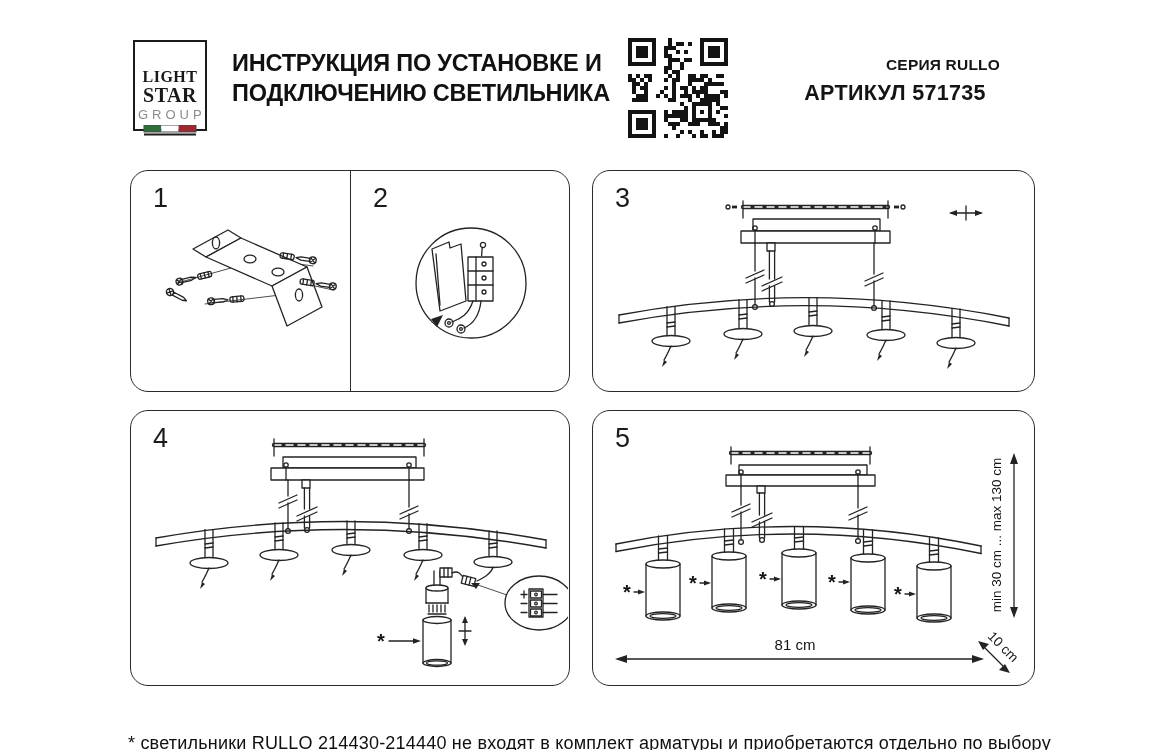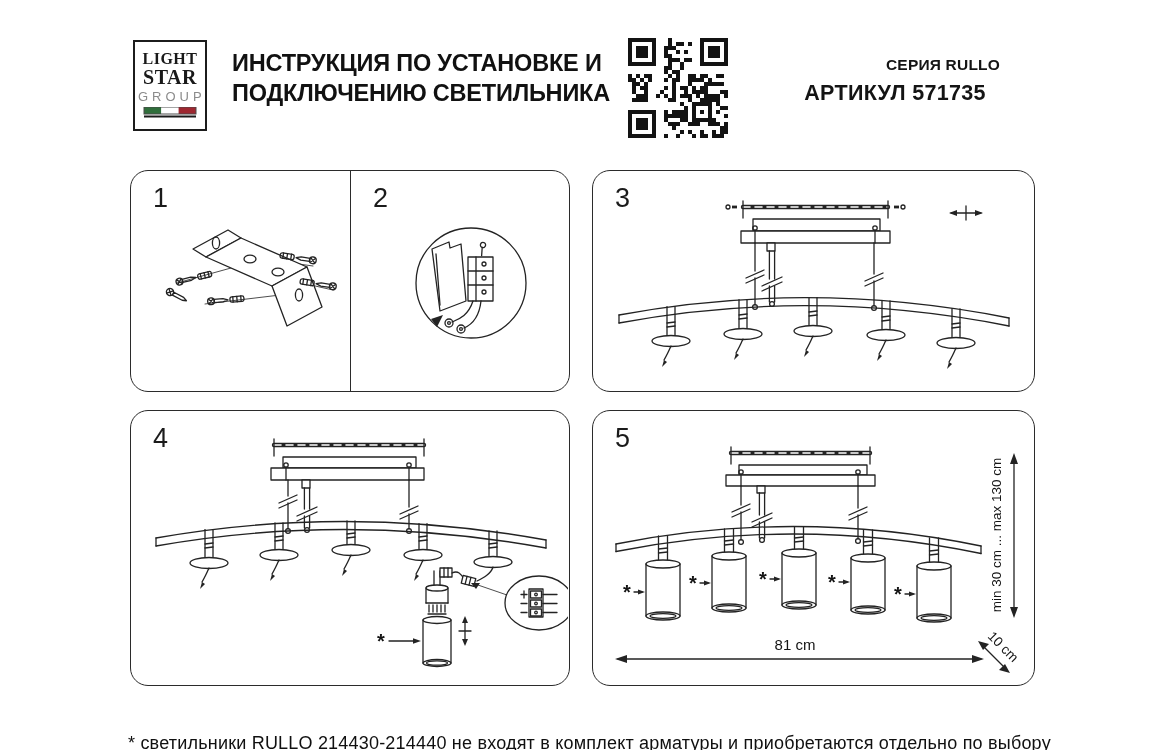--- a/index.html
+++ b/index.html
@@ -1,20 +1,20 @@
 <!DOCTYPE html>
 <html><head>
 <meta charset="utf-8">
 <style>
   html,body{margin:0;padding:0;background:#fff;}
   .page{position:relative;width:1169px;height:750px;background:#ffffff;overflow:hidden;
         font-family:"Liberation Sans",sans-serif;color:#141414;}
   
   .logo-box{position:absolute;left:133px;top:40px;width:74px;height:91px;border:2px solid #1c1c1c;
-            box-sizing:border-box;text-align:center;padding-top:8px;background:#fff;}
+            box-sizing:border-box;text-align:center;padding-top:26px;background:#fff;}
   .logo-light{font-family:"Liberation Serif",serif;font-weight:700;font-size:16px;letter-spacing:.5px;line-height:17px;color:#191919;}
   .logo-star{font-family:"Liberation Serif",serif;font-weight:700;font-size:20px;letter-spacing:.5px;line-height:20px;color:#191919;}
   .logo-group{font-size:13px;letter-spacing:4px;color:#8b8b8b;margin-top:2px;margin-left:3px;}
   .logo-flag{margin-top:2px;}
   .title{position:absolute;left:232px;top:48px;font-size:23.5px;font-weight:700;line-height:30px;
          color:#111;letter-spacing:-0.2px;}
   .qr{position:absolute;left:628px;top:38px;}
   .series-block{position:absolute;left:790px;top:56px;width:210px;text-align:center;}
   .series{font-size:15.5px;font-weight:700;letter-spacing:.2px;text-align:right;}
   .article{font-size:21.5px;font-weight:700;margin-top:7px;letter-spacing:.3px;}

